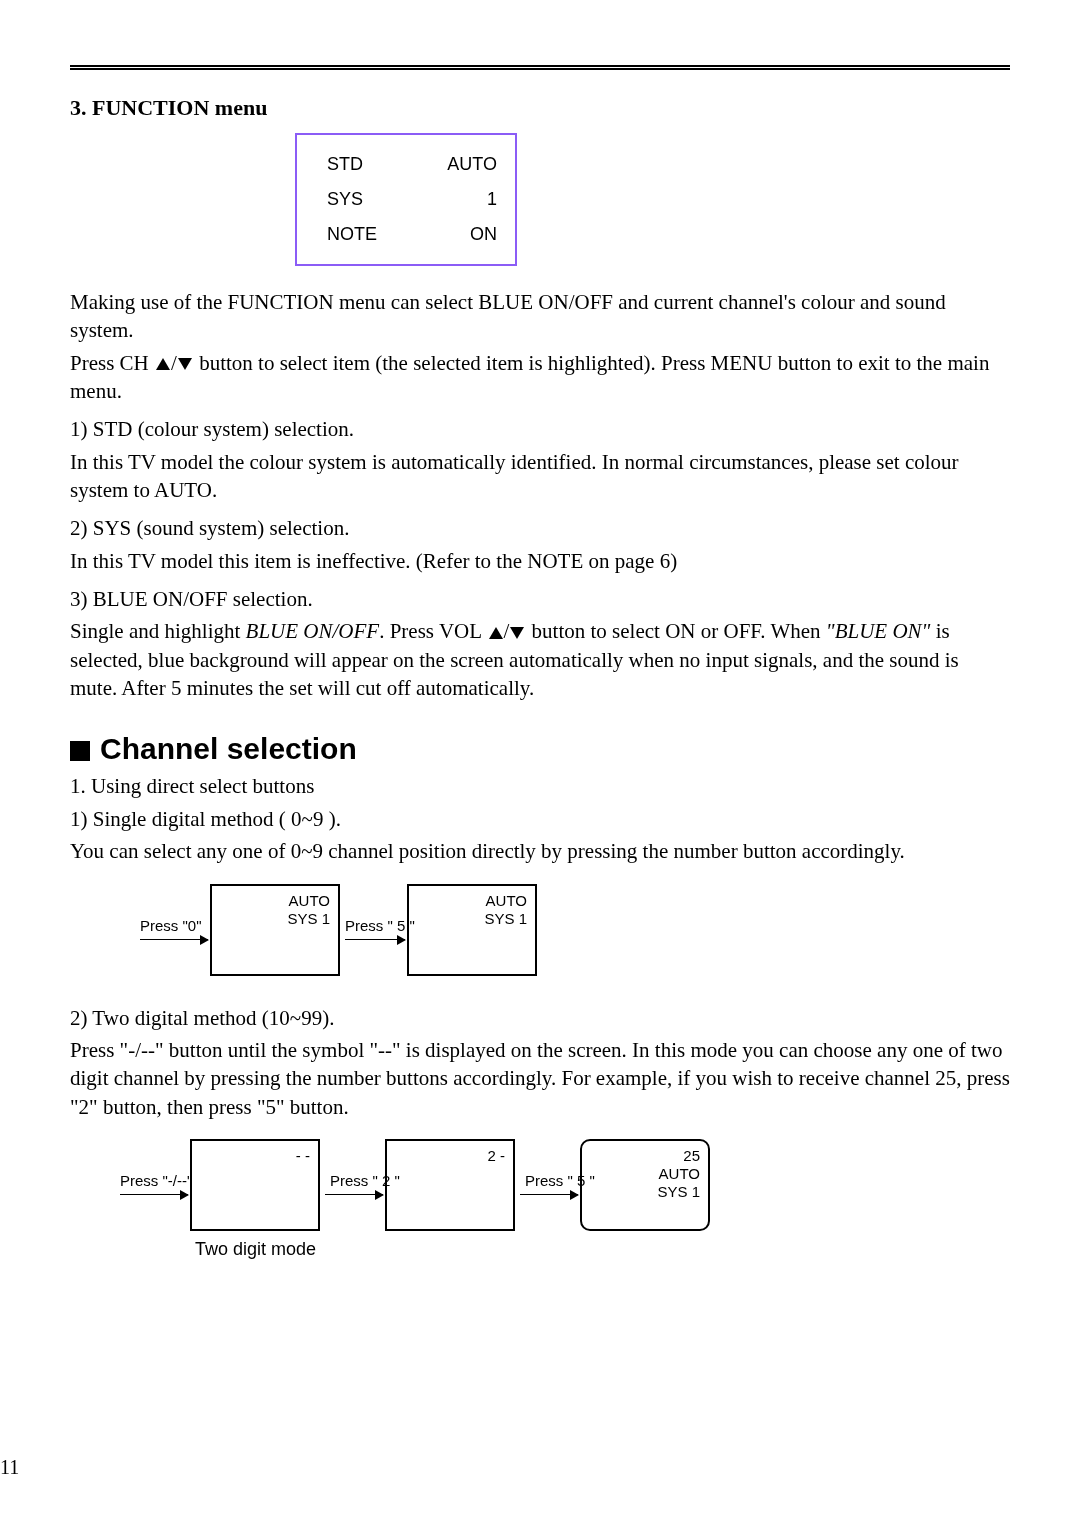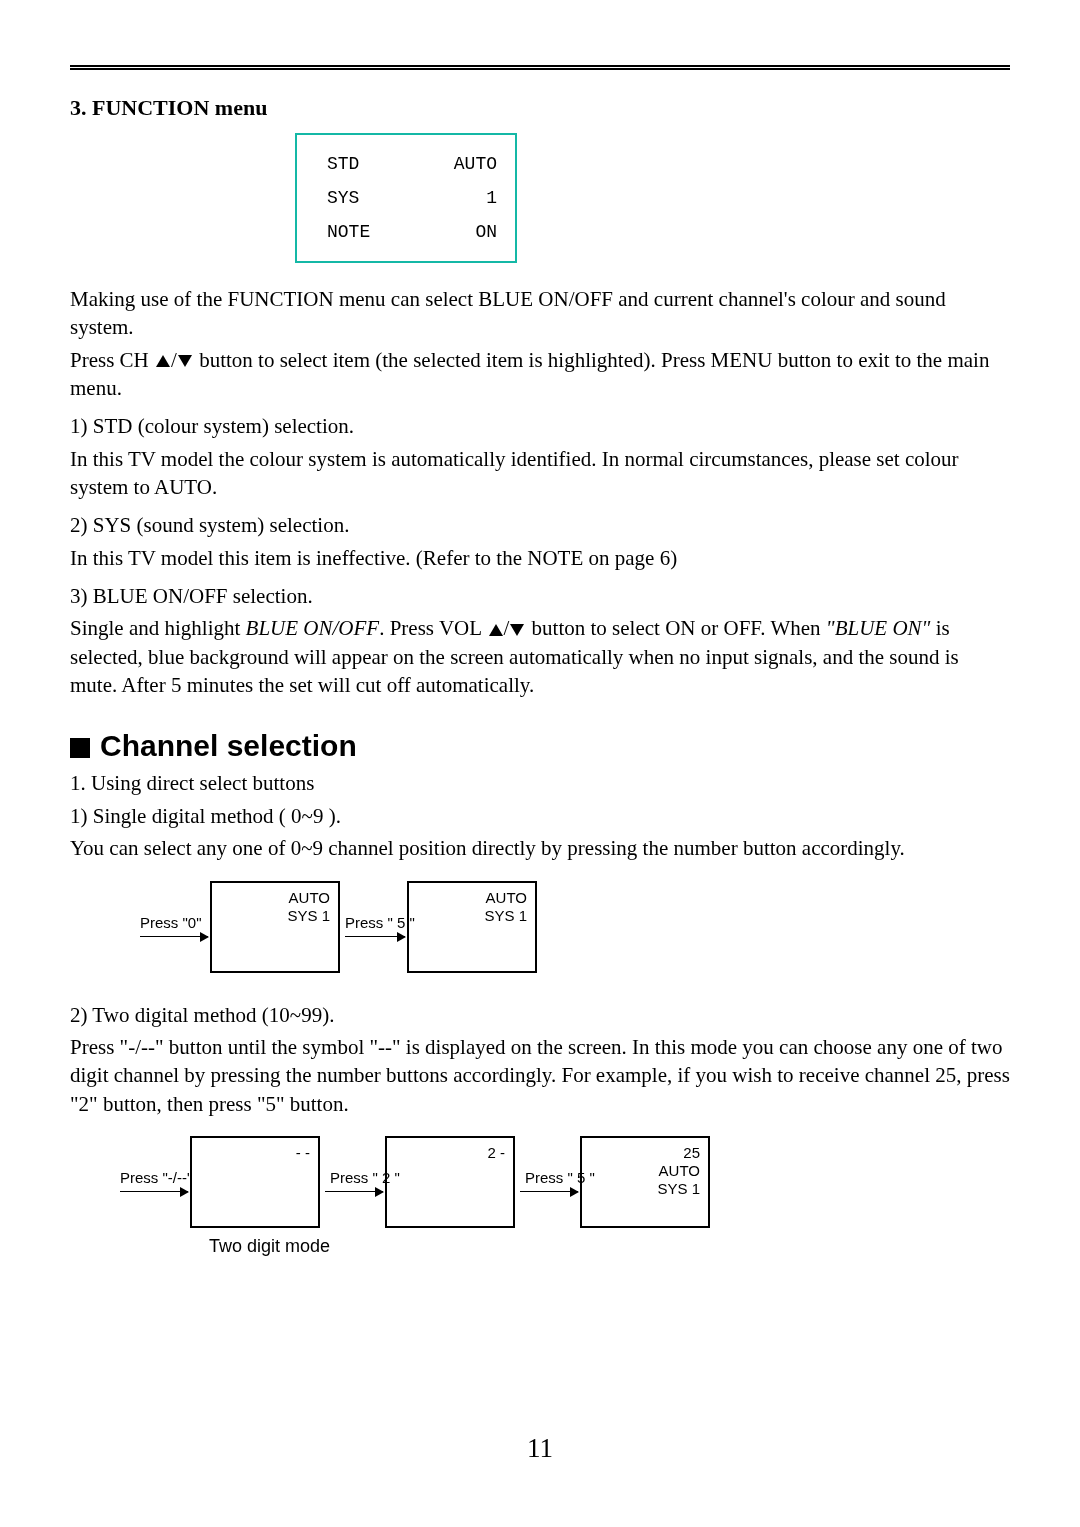--- a/index.html
+++ b/index.html
@@ -24,25 +24,25 @@
     border-top: 5px double #000;
     height: 0;
     margin-bottom: 25px;
   }
   .h3 {
     font-size: 22px;
     font-weight: bold;
     margin: 0 0 12px 0;
   }
   .menu-box {
-    border: 2px solid #14b8a6;
+    border: 2px solid #8b5cf6;
     width: 170px;
     margin: 12px 0 22px 225px;
     padding: 12px 18px 12px 30px;
-    font-family: Liberation Mono, monospace;
+    font-family: Liberation Sans, sans-serif;
     font-size: 18px;
   }
   .menu-row {
     display: flex;
     justify-content: space-between;
     padding: 7px 0;
   }
   .para {
     font-size: 21px;
     line-height: 1.35;
@@ -119,23 +119,23 @@
     border-bottom: 5px solid transparent;
   }
   .caption {
     position: absolute;
     font-family: Arial, Helvetica, sans-serif;
     font-size: 18px;
   }
   .page-num {
     position: absolute;
     left: 0; right: 0;
-    bottom: 63px;
-    text-align: center;
-    font-size: 27px;
+    bottom: 48px;
+    text-align: left;
+    font-size: 20px;
   }
 </style>
 </head>
 <body>
 
 <div class="page">
   <div class="rule"></div>
 
   <div class="h3">3. FUNCTION menu</div>
 
@@ -212,23 +212,23 @@
     <div class="screen" style="left:120px; top:0;">
       <span>- -</span>
     </div>
     <div class="d-label" style="left:260px; top:33px;">Press " 2 "</div>
     <div class="arrow" style="left:255px; top:55px; width:58px;"></div>
     <div class="screen" style="left:315px; top:0;">
       <span>2 -</span>
     </div>
     <div class="d-label" style="left:455px; top:33px;">Press " 5 "</div>
     <div class="arrow" style="left:450px; top:55px; width:58px;"></div>
-    <div class="screen" style="left:510px; top:0;">
+    <div class="screen" style="left:510px; top:0;border-radius:10px;">
       <span>25</span><br>
       <span>AUTO</span><br>
       <span>SYS 1</span>
     </div>
-    <div class="caption" style="left:139px; top:100px;">Two digit mode</div>
+    <div class="caption" style="left:125px; top:100px;">Two digit mode</div>
   </div>
 
 </div>
 
 <div class="page-num">11</div>
 
 </body></html>

